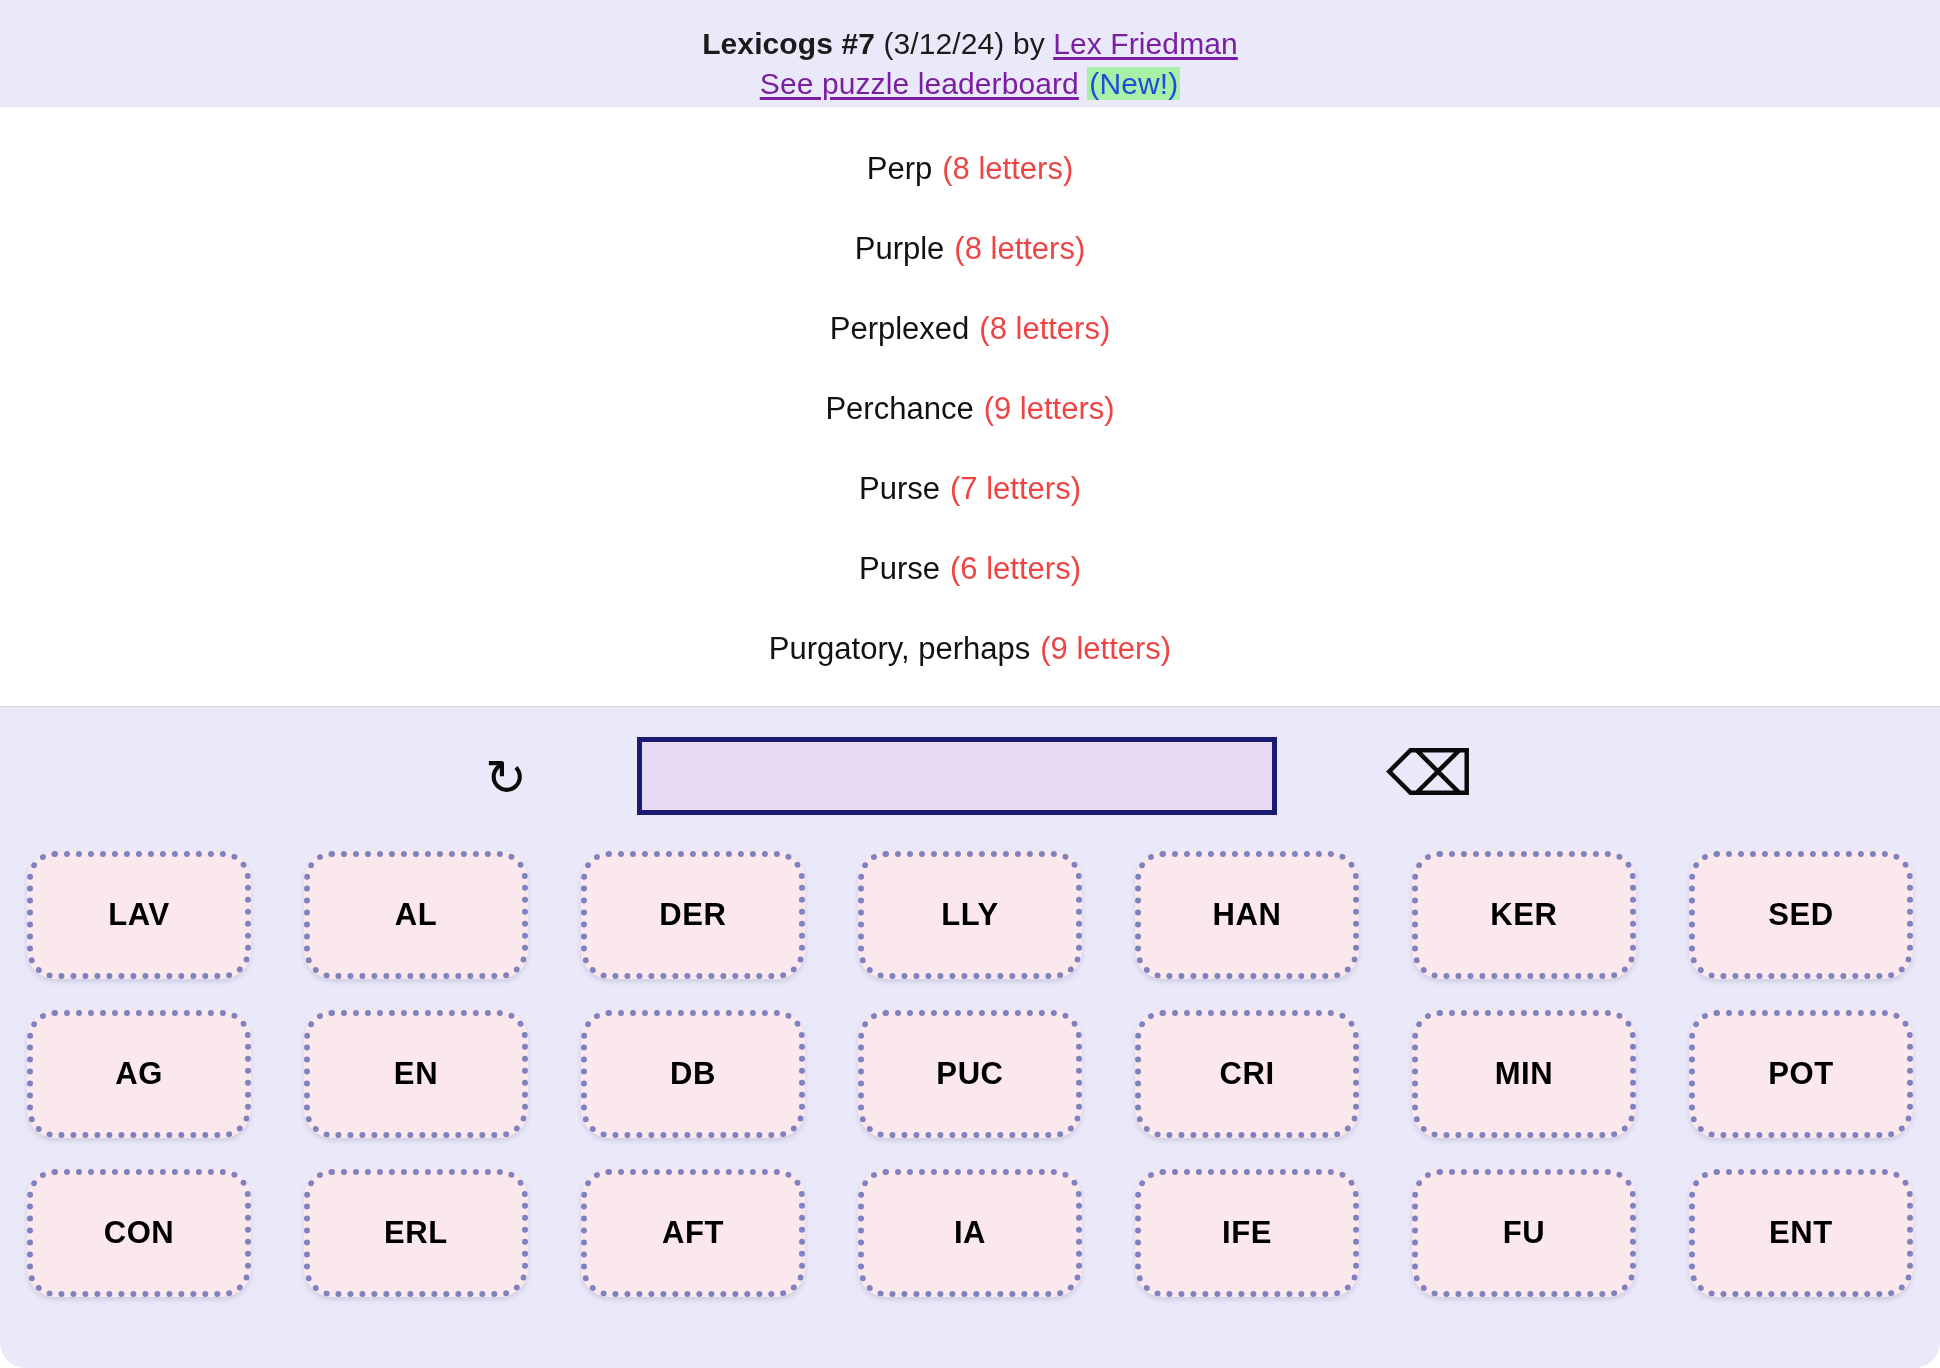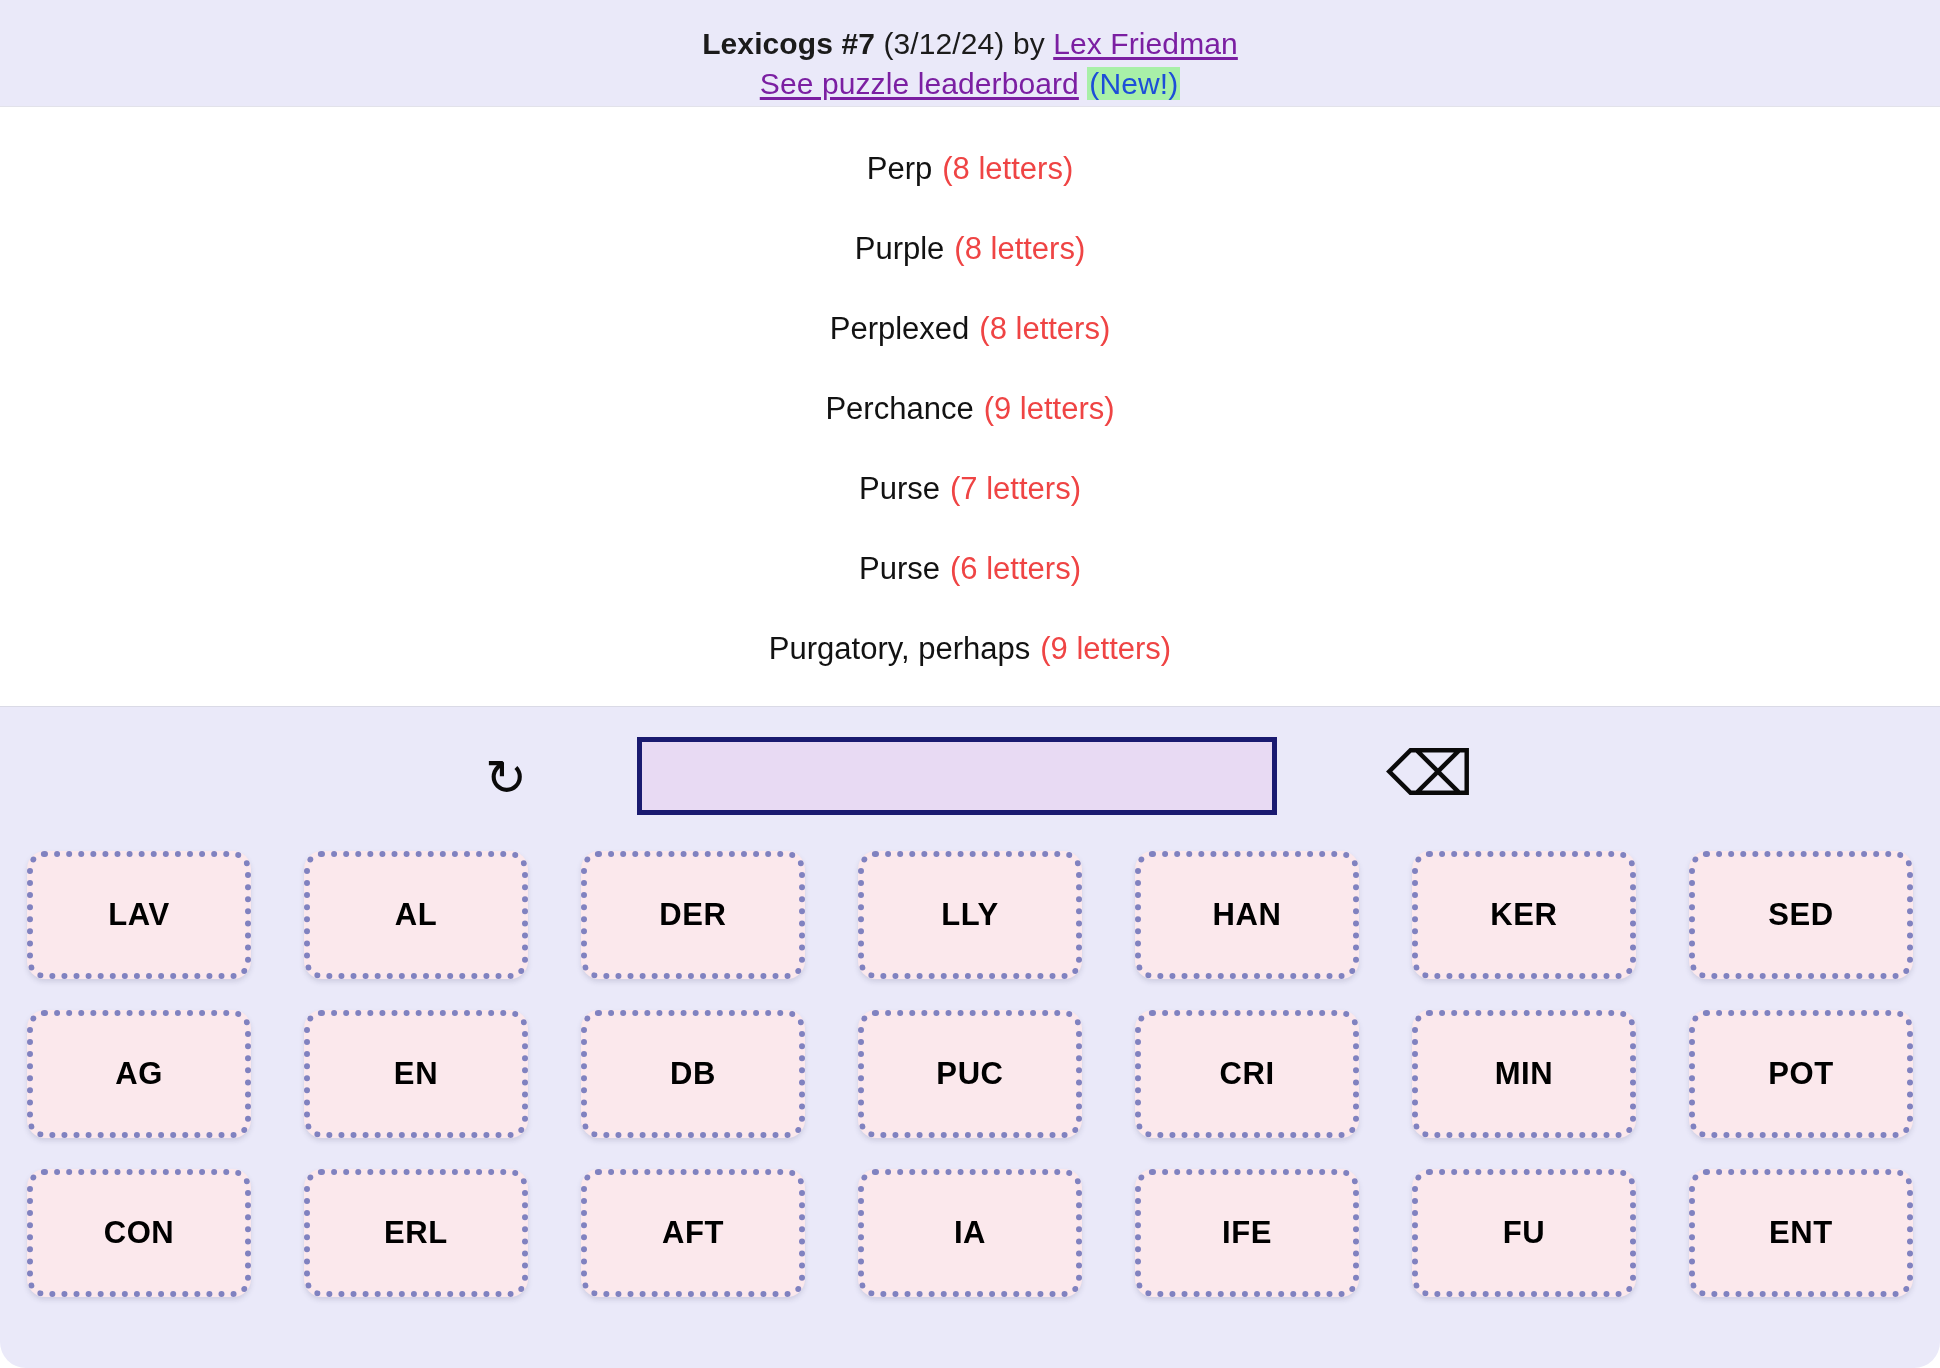--- a/index.html
+++ b/index.html
@@ -149,21 +149,21 @@
     grid-template-columns: repeat(7, 224px);
     grid-auto-rows: 128px;
     row-gap: 31px;
     column-gap: 53px;
     justify-content: center;
     padding-top: 7px;
   }
   .tile {
     background: #fbe8ec;
     border: 6px dotted #8082c0;
-    border-radius: 18px;
+    border-radius: 28px;
     display: flex;
     align-items: center;
     justify-content: center;
     font-size: 31px;
     font-weight: bold;
     color: #000000;
     letter-spacing: 0.6px;
     cursor: pointer;
     box-sizing: border-box;
     box-shadow: 0 3px 5px rgba(90,90,130,0.18);

